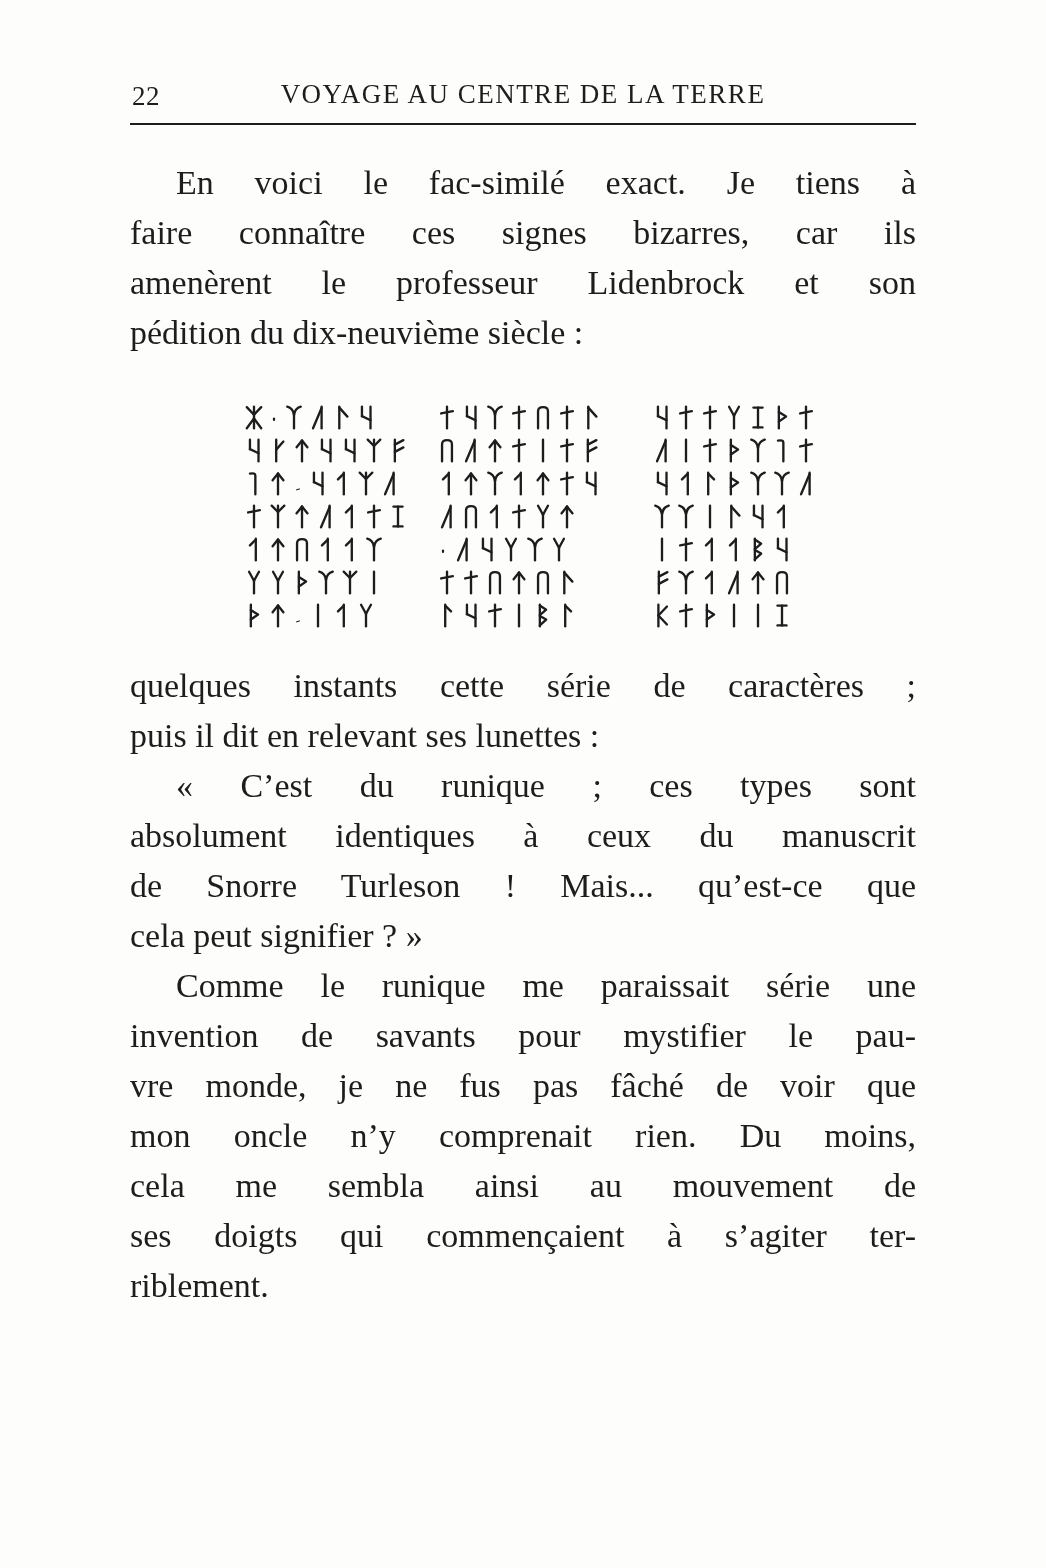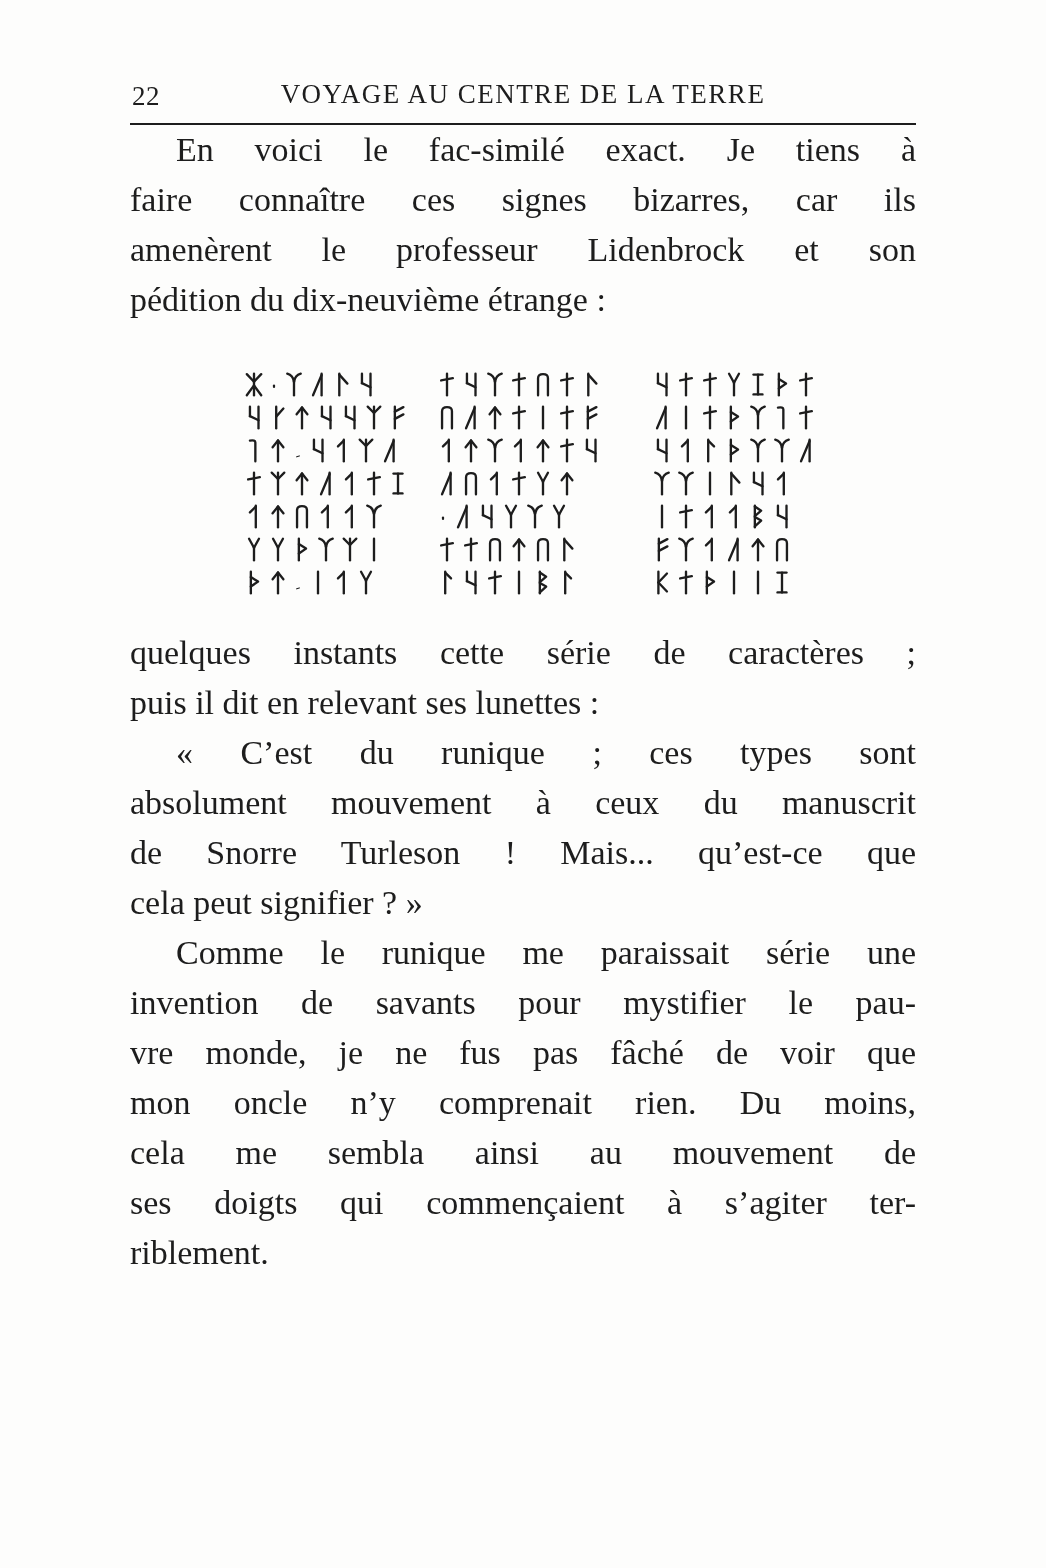--- a/index.html
+++ b/index.html
@@ -46,21 +46,21 @@
   .body-copy{width:786px;}
   .paragraph{font-size:34px;line-height:50px;}
   .text-line{
     text-align:justify;
     text-align-last:justify;
     white-space:normal;
     height:50px;
   }
   .text-line.first{text-indent:46px;}
   .text-line.last{text-align-last:left;}
-  #para-before{}
+  #para-before{margin-top:33px;}
   #para-after{margin-top:29px;}
   
   .runes{
     margin-top:43px;
     width:557px;
     margin-left:auto;margin-right:auto;
   }
   .rune-row{
     display:grid;
     grid-template-columns:193px 215px 149px;
@@ -86,21 +86,21 @@
     <div class="running-title">VOYAGE AU CENTRE DE LA TERRE</div>
   </div>
   <hr class="header-rule">
 
   <div class="body-copy">
     <div id="para-before">
         <div class="paragraph">
           <div class="text-line first">En voici le fac-similé exact. Je tiens à</div>
           <div class="text-line">faire connaître ces signes bizarres, car ils</div>
           <div class="text-line">amenèrent le professeur Lidenbrock et son</div>
-          <div class="text-line last">pédition du dix-neuvième étrange :</div>
+          <div class="text-line last">pédition du dix-neuvième siècle :</div>
         </div>
       </div>
 
     <div class="runes" id="runes">
         <div class="rune-row">
           <div class="rune-cell">
             <svg viewBox="0 0 20 28" width="18" height="27">
               <path d="M10 2 L10 26" fill="none" stroke="#1d1d1d" stroke-width="2.6" stroke-linecap="round" stroke-linejoin="round"></path>
               <path d="M10 11 L2 2.5" fill="none" stroke="#1d1d1d" stroke-width="2.6" stroke-linecap="round" stroke-linejoin="round"></path>
               <path d="M10 11 L18 2.5" fill="none" stroke="#1d1d1d" stroke-width="2.6" stroke-linecap="round" stroke-linejoin="round"></path>
@@ -733,21 +733,21 @@
         </div>
       </div>
 
     <div id="para-after">
         <div class="paragraph">
           <div class="text-line">quelques instants cette série de caractères ;</div>
           <div class="text-line last">puis il dit en relevant ses lunettes :</div>
         </div>
         <div class="paragraph">
           <div class="text-line first">« C’est du runique ; ces types sont</div>
-          <div class="text-line">absolument mouvement à ceux du manuscrit</div>
+          <div class="text-line">absolument identiques à ceux du manuscrit</div>
           <div class="text-line">de Snorre Turleson ! Mais... qu’est-ce que</div>
           <div class="text-line last">cela peut signifier ? »</div>
         </div>
         <div class="paragraph">
           <div class="text-line first">Comme le runique me paraissait série une</div>
           <div class="text-line">invention de savants pour mystifier le pau-</div>
           <div class="text-line">vre monde, je ne fus pas fâché de voir que</div>
           <div class="text-line">mon oncle n’y comprenait rien. Du moins,</div>
           <div class="text-line">cela me sembla ainsi au mouvement de</div>
           <div class="text-line">ses doigts qui commençaient à s’agiter ter-</div>

